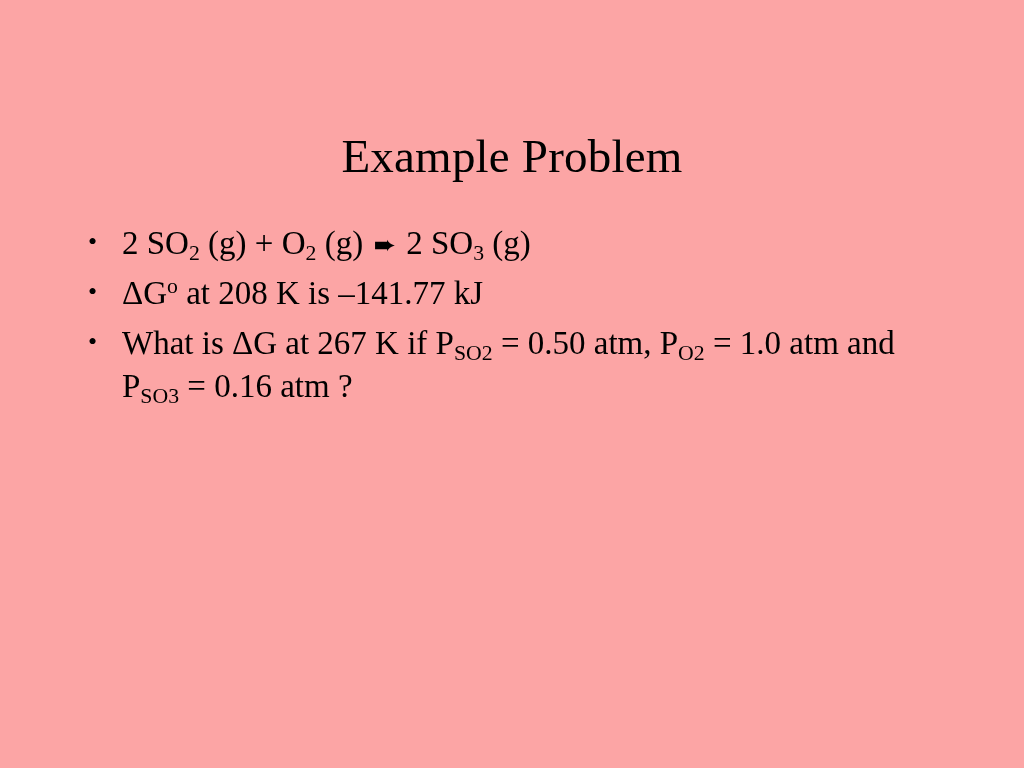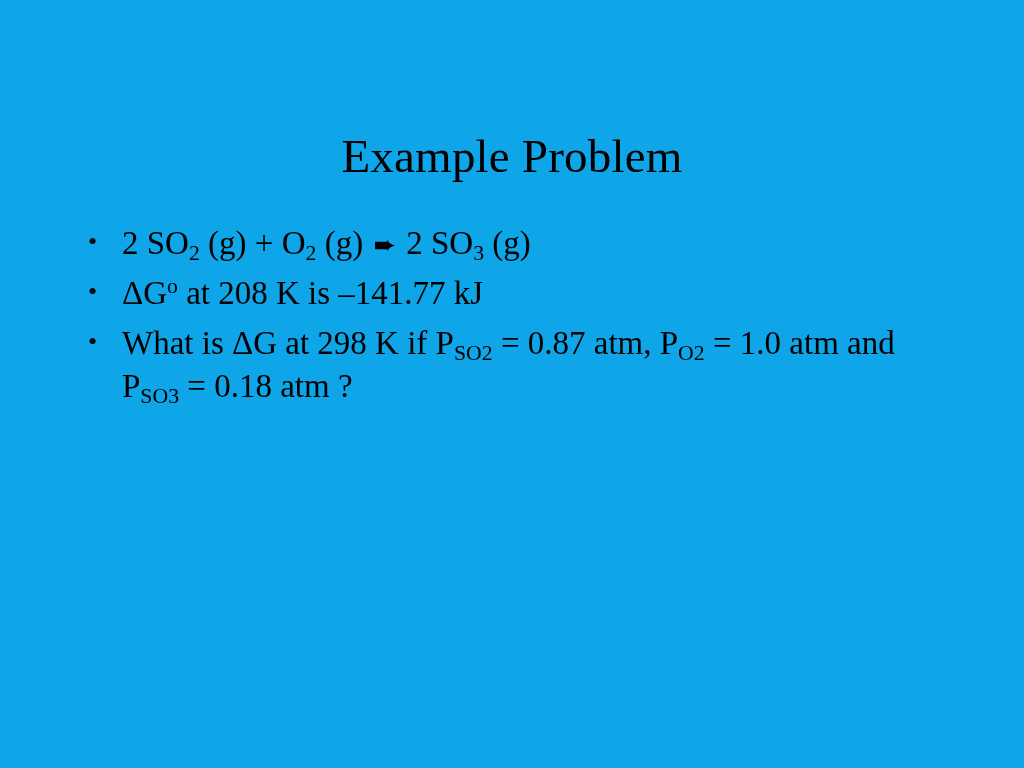--- a/index.html
+++ b/index.html
@@ -11,21 +11,21 @@
     width: 1024px;
     height: 768px;
     font-family: "Liberation Serif", serif;
     color: #000000;
     overflow: hidden;
   }
   .slide {
     position: relative;
     width: 1024px;
     height: 768px;
-    background: #0ea5e9;
+    background: #fca5a5;
   }
   .slide-title {
     position: absolute;
     top: 98px;
     left: 0;
     width: 1024px;
     text-align: center;
     font-family: "Liberation Serif", serif;
     font-size: 47px;
     font-weight: normal;
@@ -87,17 +87,17 @@
       <span class="bullet-text"><span>2 SO</span><sub>2</sub><span> (g)  +  O</span><sub>2</sub><span> (g)  </span><span class="arrow-glyph">➨</span><span>  2 SO</span><sub>3</sub><span> (g)</span></span>
     </div>
 
     <div class="bullet-row">
       <span class="bullet-mark">•</span>
       <span class="bullet-text"><span>ΔG</span><sup>o</sup><span> at 208 K is –141.77 kJ</span></span>
     </div>
 
     <div class="bullet-row">
       <span class="bullet-mark">•</span>
-      <span class="bullet-text"><span>What is ΔG at 298 K if P</span><sub>SO2</sub><span> = 0.87 atm, P</span><sub>O2</sub><span> = 1.0 atm and P</span><sub>SO3</sub><span> = 0.18 atm ?</span></span>
+      <span class="bullet-text"><span>What is ΔG at 267 K if P</span><sub>SO2</sub><span> = 0.50 atm, P</span><sub>O2</sub><span> = 1.0 atm and P</span><sub>SO3</sub><span> = 0.16 atm ?</span></span>
     </div>
 
   </div>
 </div>
 
 </body></html>

